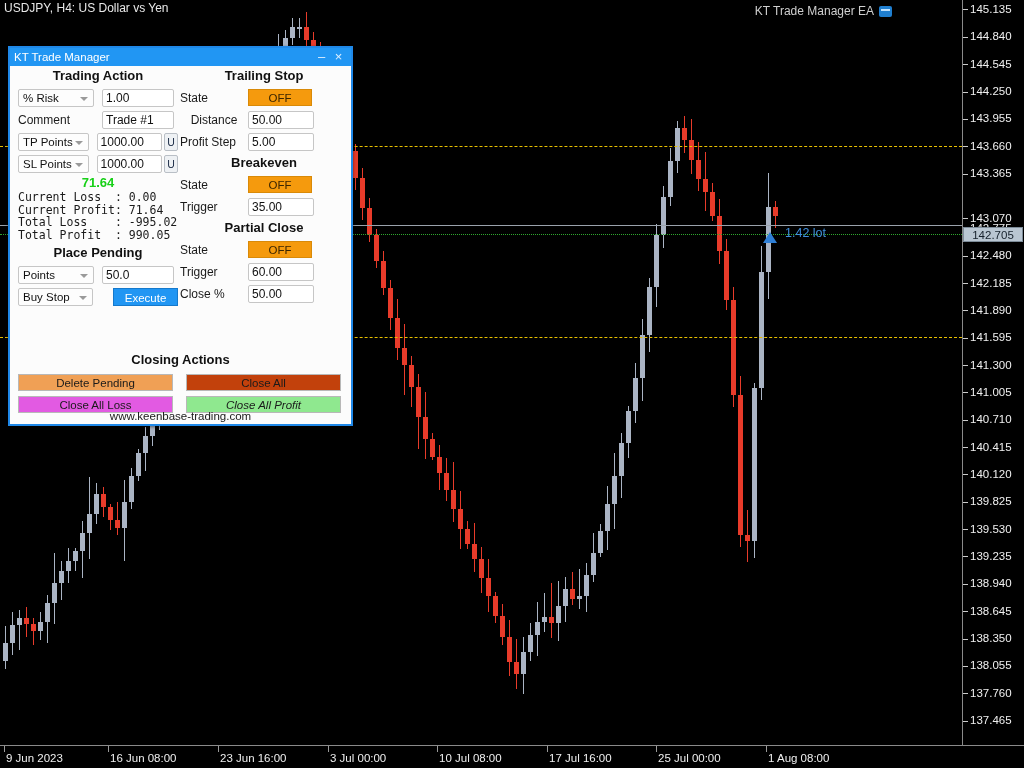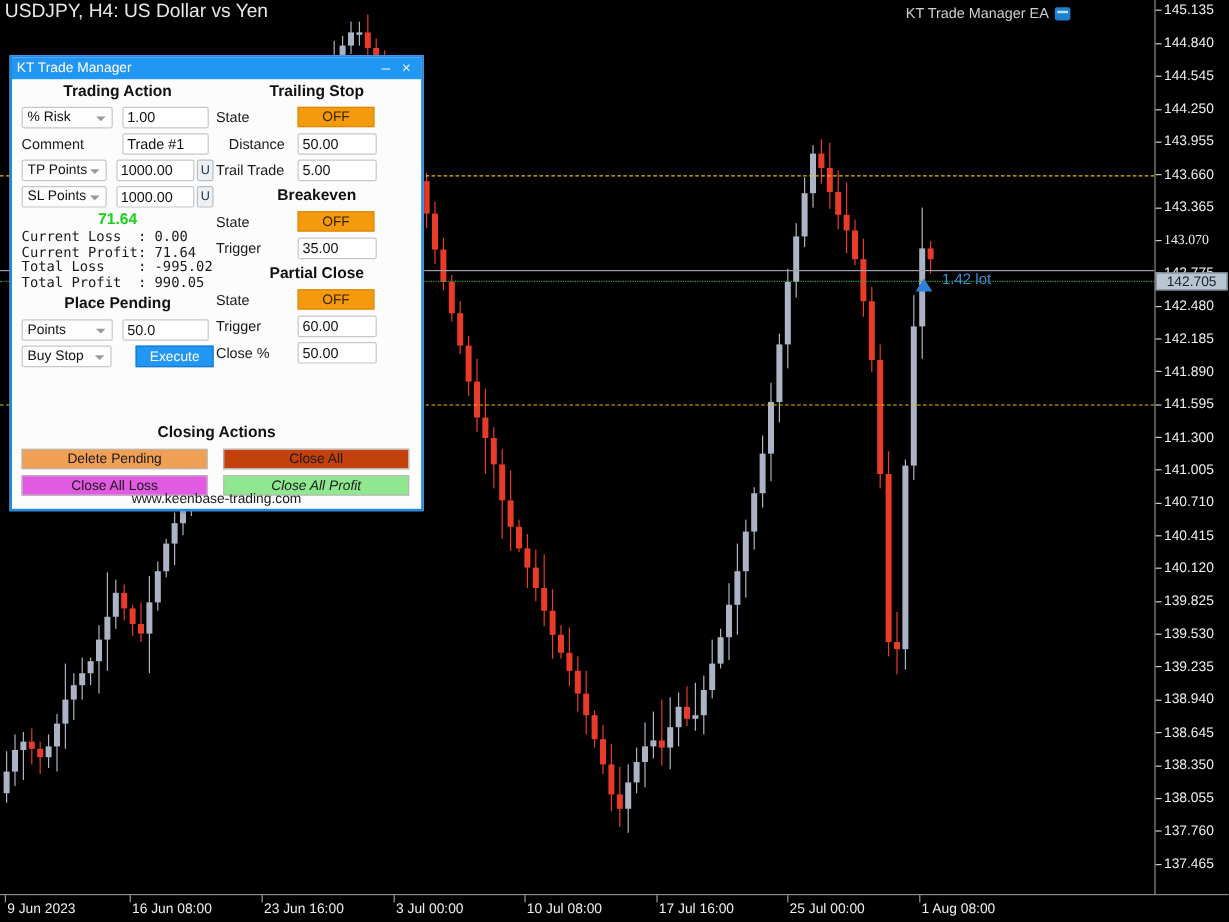--- a/index.html
+++ b/index.html
@@ -2,21 +2,21 @@
 <html><head>
 <meta charset="utf-8">
 <style>
   html,body{margin:0;padding:0;background:#000;}
   body{width:1024px;height:768px;overflow:hidden;
        font-family:"Liberation Sans",sans-serif;}
   #root{position:relative;width:1024px;height:768px;background:#000;overflow:hidden;}
 
   
   #chart-area{position:absolute;left:0;top:0;width:962px;height:745px;background:#000;}
-  #chart-symbol{position:absolute;left:4px;top:1px;color:#e8e8e8;font-size:16px;
+  #chart-symbol{position:absolute;left:4px;top:1px;color:#e8e8e8;font-size:12px;
                 white-space:nowrap;letter-spacing:0px;}
   #ea-label{position:absolute;right:70px;top:4px;color:#cfcfcf;font-size:12px;
             white-space:nowrap;display:flex;align-items:center;gap:5px;}
   .ea-badge{display:inline-block;width:13px;height:11px;background:#1f7fd0;
             border-radius:2px;position:relative;}
   .ea-badge:after{content:"";position:absolute;left:2px;top:3px;width:9px;height:2px;
             background:#bfe3ff;}
 
   
   #price-axis{position:absolute;left:962px;top:0;width:62px;height:745px;background:#000;
@@ -576,21 +576,21 @@
 
   <div id="price-axis">
     <div id="price-ticks">
         <div class="ptick" style="top: 2px;"><i></i>145.135</div>
         <div class="ptick" style="top: 29.35px;"><i></i>144.840</div>
         <div class="ptick" style="top: 56.7px;"><i></i>144.545</div>
         <div class="ptick" style="top: 84.05px;"><i></i>144.250</div>
         <div class="ptick" style="top: 111.4px;"><i></i>143.955</div>
         <div class="ptick" style="top: 138.75px;"><i></i>143.660</div>
         <div class="ptick" style="top: 166.1px;"><i></i>143.365</div>
-        <div class="ptick" style="top: 193px; font-family: Liberation Serif, serif;"><i></i>143.070</div>
+        <div class="ptick" style="top: 211px;"><i></i>143.070</div>
         <div class="ptick" style="top: 220.8px;"><i></i>142.775</div>
         <div class="ptick" style="top: 248.15px;"><i></i>142.480</div>
         <div class="ptick" style="top: 275.5px;"><i></i>142.185</div>
         <div class="ptick" style="top: 302.85px;"><i></i>141.890</div>
         <div class="ptick" style="top: 330.2px;"><i></i>141.595</div>
         <div class="ptick" style="top: 357.55px;"><i></i>141.300</div>
         <div class="ptick" style="top: 384.9px;"><i></i>141.005</div>
         <div class="ptick" style="top: 412.25px;"><i></i>140.710</div>
         <div class="ptick" style="top: 439.6px;"><i></i>140.415</div>
         <div class="ptick" style="top: 466.95px;"><i></i>140.120</div>
@@ -699,21 +699,21 @@
 
         <div class="row" style="margin-top:4px;">
           <div class="lbl" style="width:68px;">State</div>
           <div class="state-off">OFF</div>
         </div>
         <div class="row">
           <div class="lbl" style="width:68px;text-align:center;">Distance</div>
           <div class="txt w66">50.00</div>
         </div>
         <div class="row">
-          <div class="lbl" style="width:68px;">Trail Trade</div>
+          <div class="lbl" style="width:68px;">Profit Step</div>
           <div class="txt w66">5.00</div>
         </div>
 
         <div class="sect" style="margin-top:3px;">Breakeven</div>
 
         <div class="row" style="margin-top:4px;">
           <div class="lbl" style="width:68px;">State</div>
           <div class="state-off">OFF</div>
         </div>
         <div class="row">

